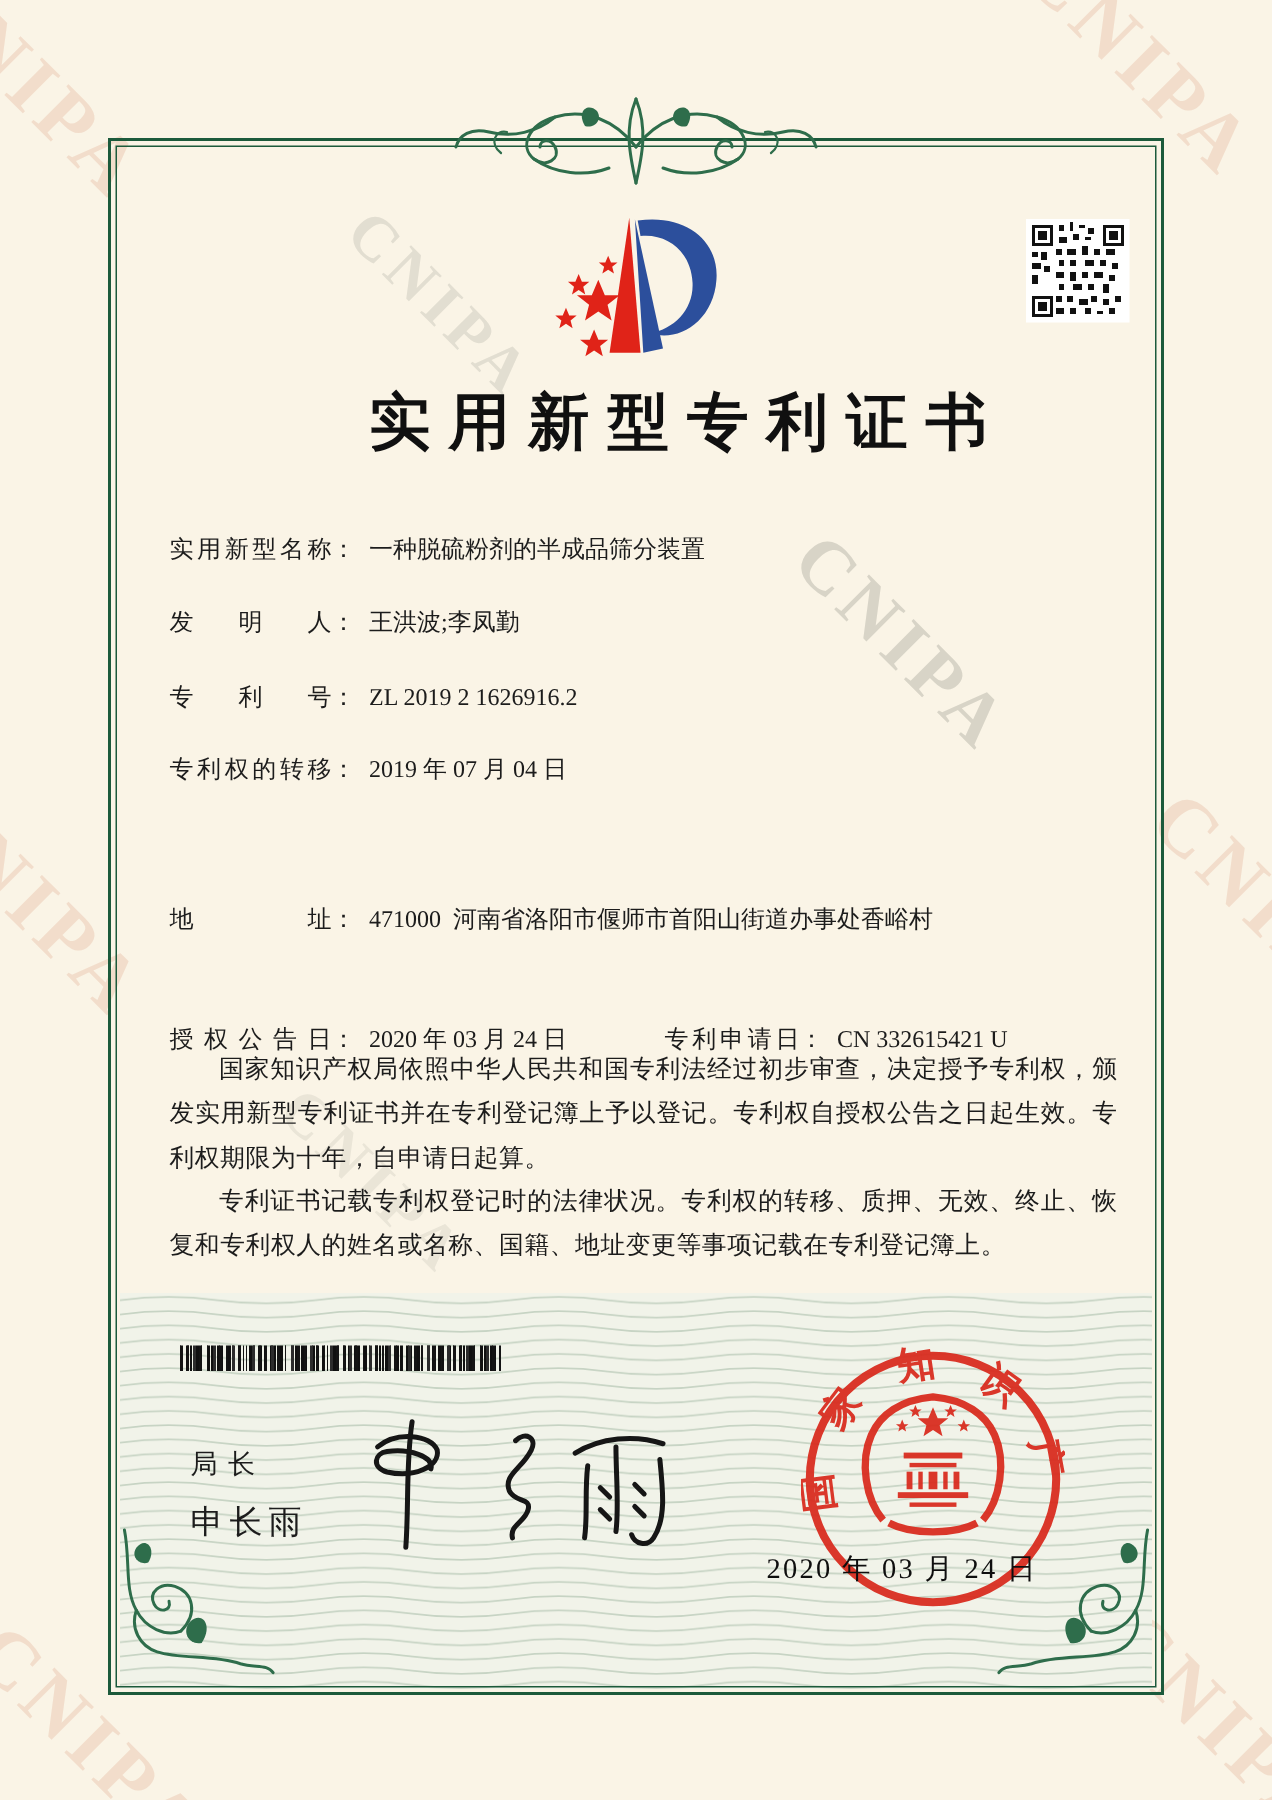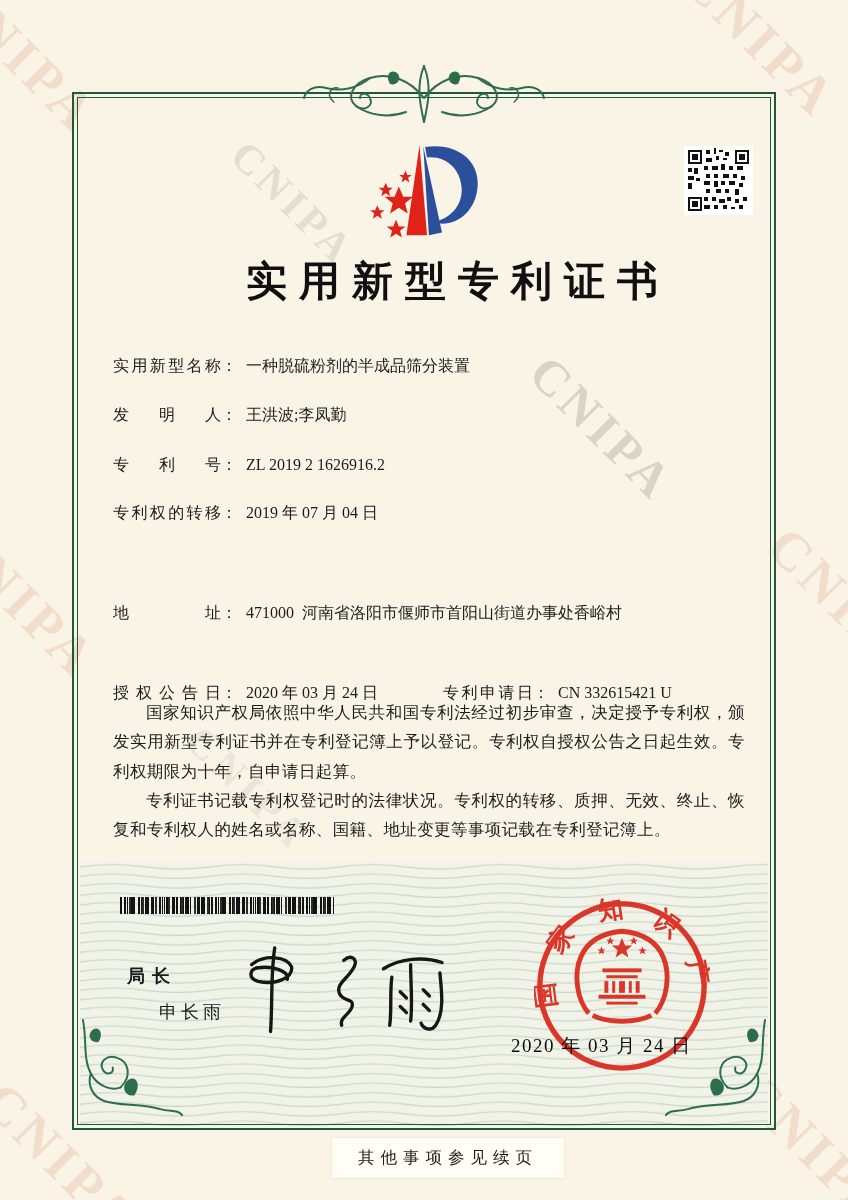--- a/index.html
+++ b/index.html
@@ -47,22 +47,22 @@
   }
   .body-text p{margin:0;text-indent:2em;}
   
   .barcode{
     left:120px;top:897px;width:214px;height:17px;z-index:2;
     background-image:
       repeating-linear-gradient(90deg,#141414 0 2px,transparent 2px 5px,#141414 5px 6px,transparent 6px 9px,#2c2c2c 9px 11px,transparent 11px 13px),
       repeating-linear-gradient(90deg,#101010 0 1px,transparent 1px 4px,#101010 4px 6px,transparent 6px 7px);
   }
   
-  .sig-title{left:127px;top:964px;font-size:18px;letter-spacing:7px;z-index:2;font-weight:bold;}
-  .sig-name{left:127px;top:1000px;font-size:18px;letter-spacing:4px;z-index:2;margin-left:32px;}
+  .sig-title{left:127px;top:964px;font-size:18px;letter-spacing:7px;z-index:2;}
+  .sig-name{left:127px;top:1000px;font-size:22px;letter-spacing:4px;z-index:2;}
   .sig-script{left:235px;top:933px;z-index:2;}
   
   .seal{left:534px;top:898px;z-index:3;}
   .seal-date{left:511px;top:1033px;font-size:19px;letter-spacing:1.5px;color:#0e0e0e;z-index:4;white-space:nowrap;}
   
   .page-info{left:0;top:1098px;width:100%;text-align:center;font-size:15px;letter-spacing:2px;z-index:2;}
   .cont-note{
     left:332px;top:1138px;background:#fffdf6;padding:9px 26px;font-size:16.5px;
     letter-spacing:6px;z-index:2;white-space:nowrap;box-shadow:0 0 0 1px #f3ecdb;
   }
@@ -267,15 +267,14 @@
         <rect x="80" y="85" width="3" height="12"></rect>
       <rect x="87" y="85" width="6" height="12"></rect>
         <rect x="97" y="85" width="3" height="12"></rect>
       <rect x="104" y="85" width="4" height="12"></rect>
       <rect x="66" y="99" width="48" height="4"></rect>
       <rect x="74" y="106" width="32" height="3"></rect>
     </g>
   </svg>
   <div class="abs seal-date">2020 年 03 月 24 日</div>
 
-  <div class="abs cont-note">其他事项参见续页</div>
 
 </div>
 
 </body></html>

